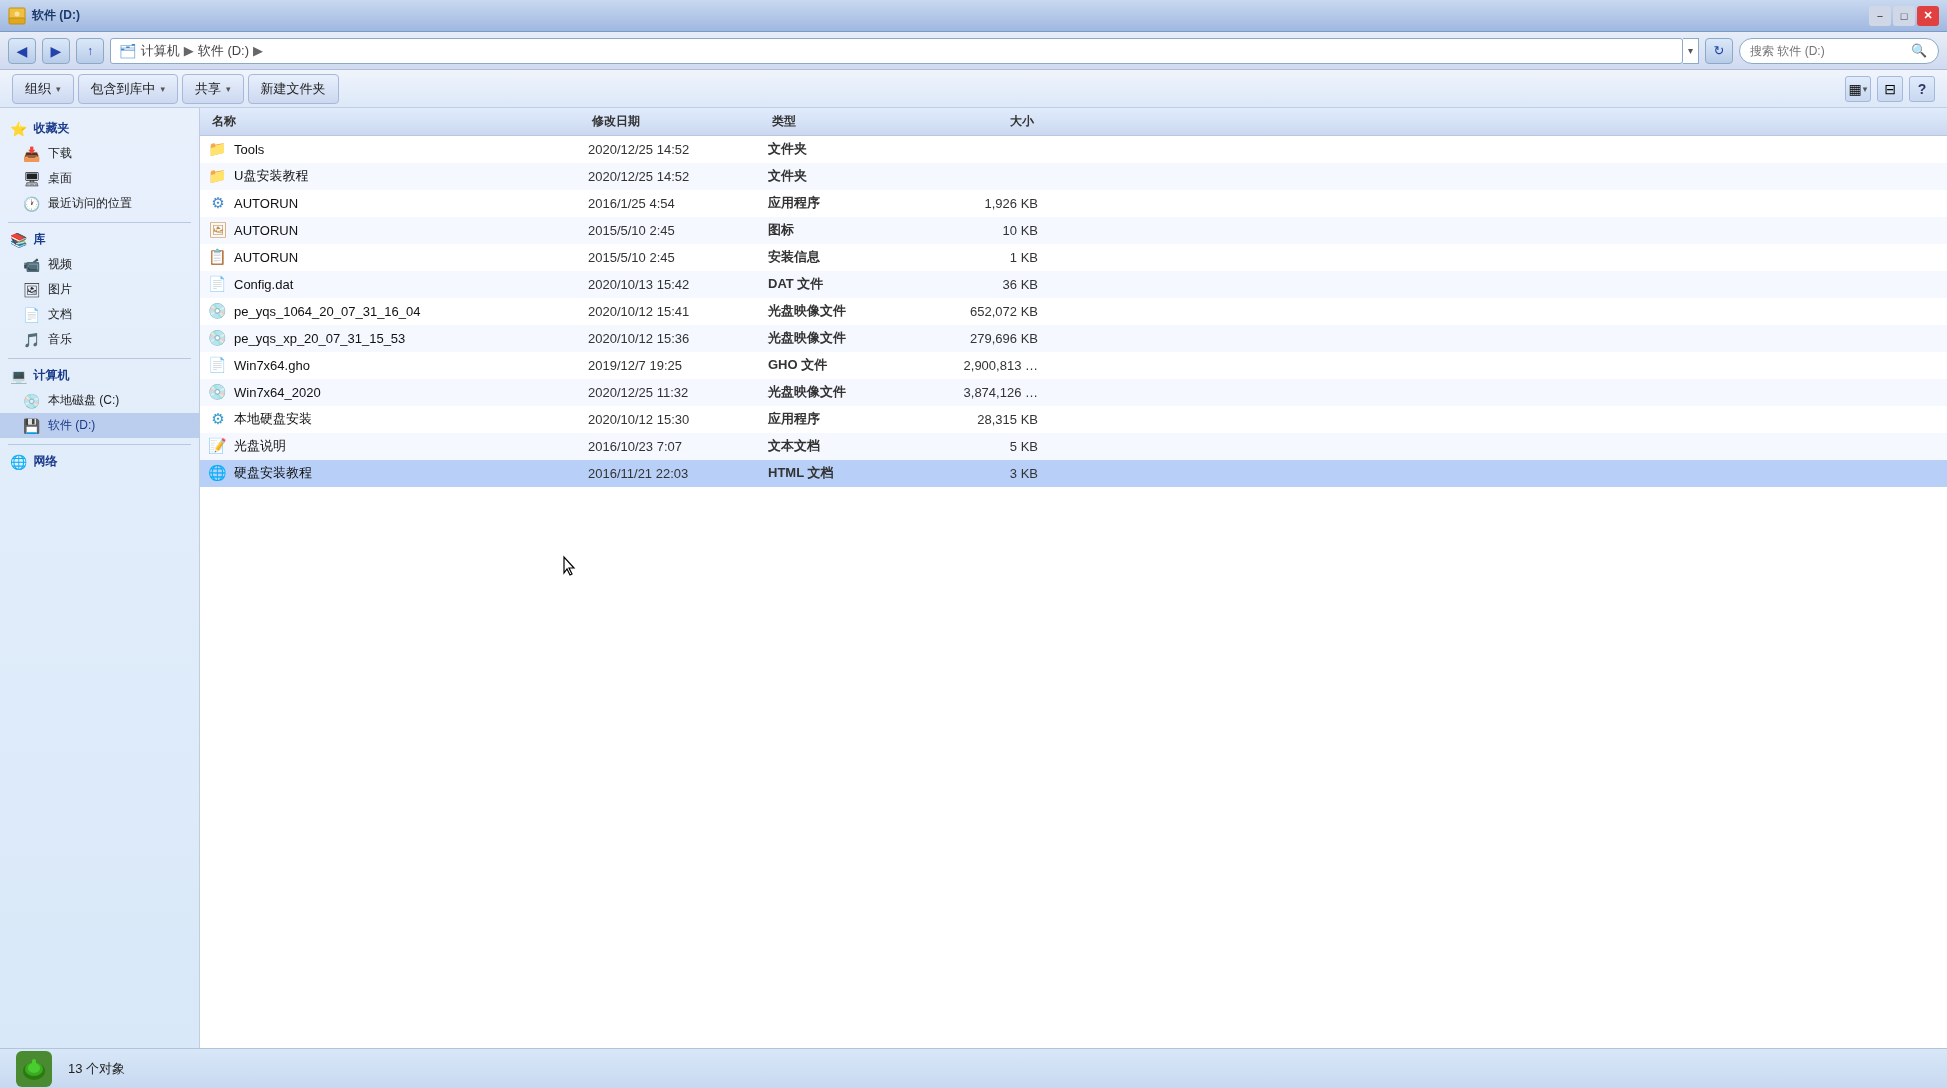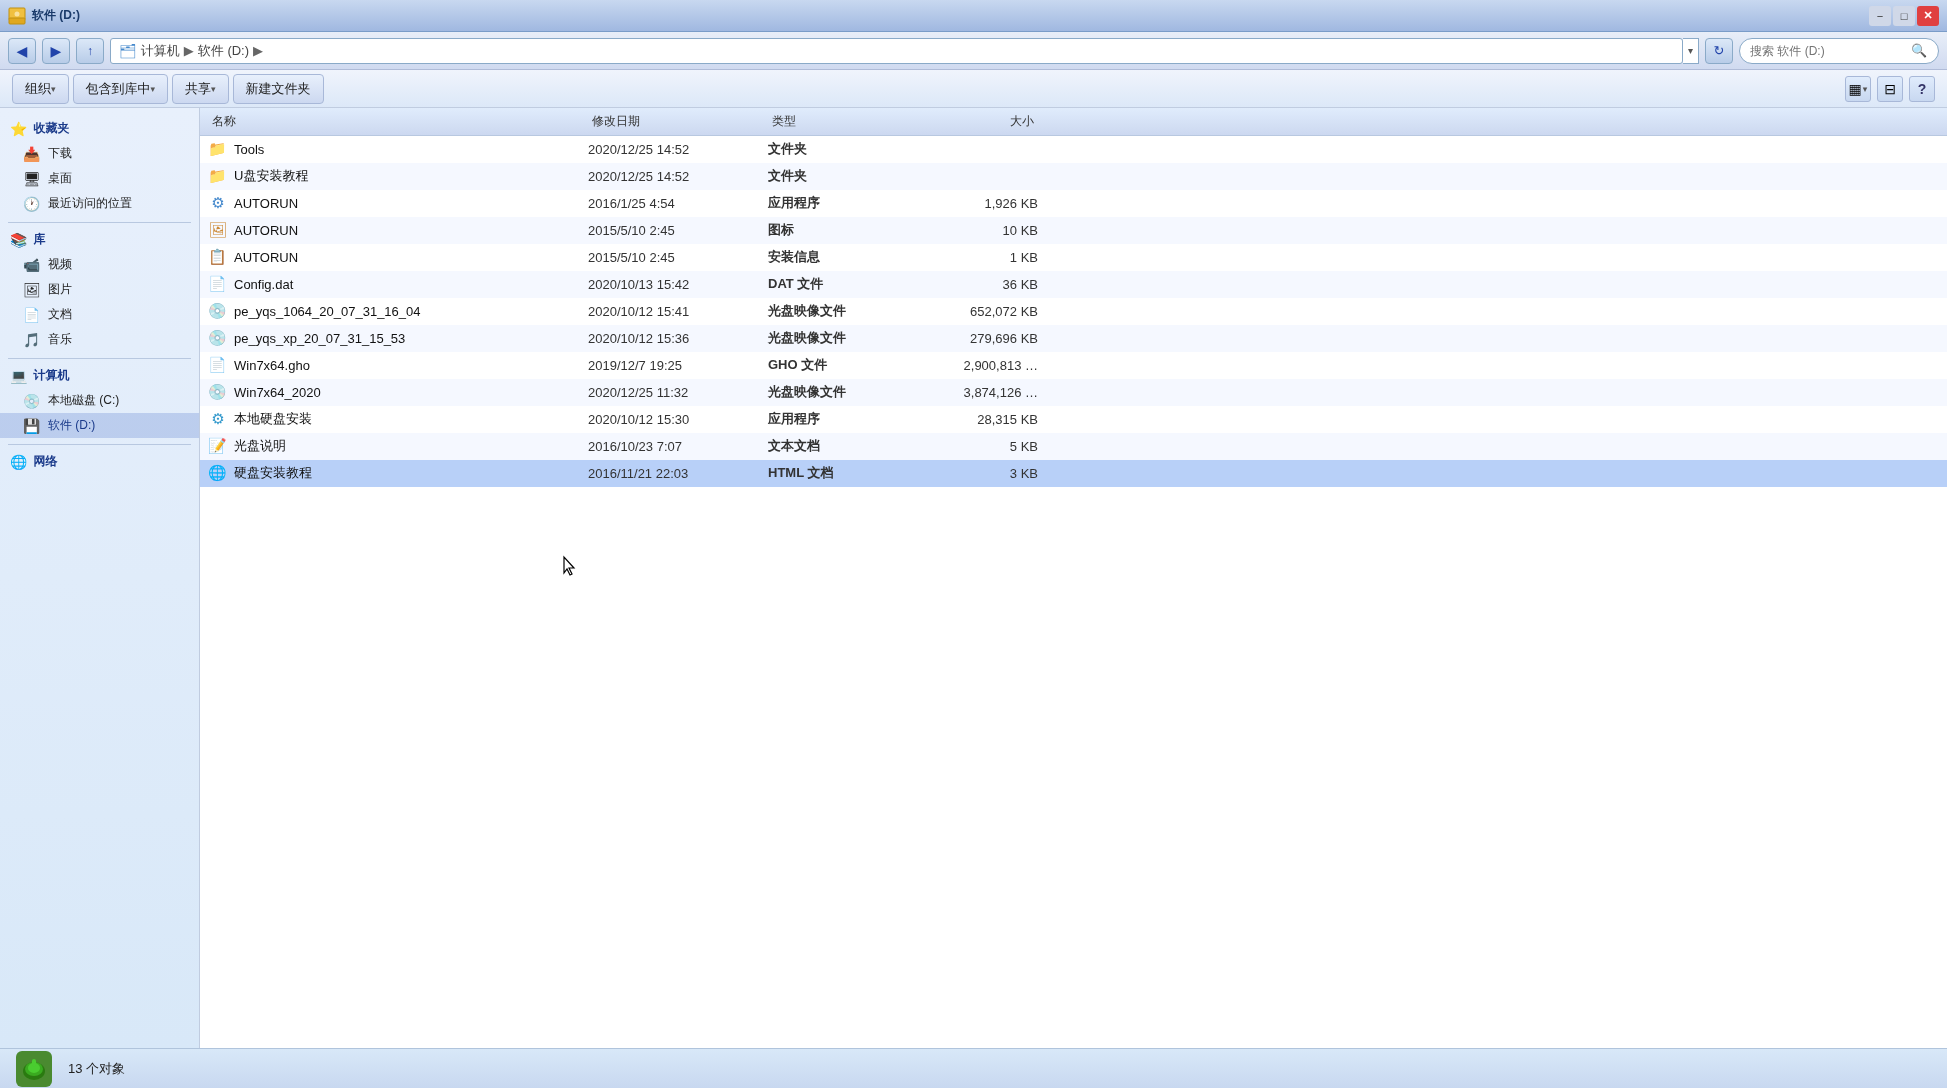--- a/index.html
+++ b/index.html
@@ -156,20 +156,21 @@
       border-bottom: 1px solid #c0cce0;
     }
     .toolbar-btn {
       height: 30px;
       padding: 2px 12px;
       background: linear-gradient(to bottom, #e8f0fc 0%, #ccd8f0 100%);
       border: 1px solid #a8b8d8;
       border-radius: 4px;
       display: flex;
       align-items: center;
+      gap: 5px;
       cursor: pointer;
       font-size: 13px;
       color: #222;
     }
     .toolbar-arrow {
       font-size: 9px;
       color: #555;
     }
     .toolbar-spacer { flex: 1; }
     .toolbar-right-btns {
@@ -271,21 +272,21 @@
       display: flex;
       align-items: center;
       background: linear-gradient(to bottom, #e0ecfc 0%, #ccd8f0 100%);
       border-bottom: 1px solid #b8c8e0;
       padding: 0 8px;
       height: 28px;
     }
     .col-header {
       font-size: 12px;
       color: #333;
-      font-weight: normal;
+      font-weight: bold;
       display: flex;
       align-items: center;
       cursor: pointer;
       padding: 0 4px;
     }
     .col-name { width: 380px; }
     .col-date { width: 180px; }
     .col-type { width: 130px; align-items: flex-end; }
     .col-size { width: 140px; text-align: center; justify-content: flex-end; }
 

